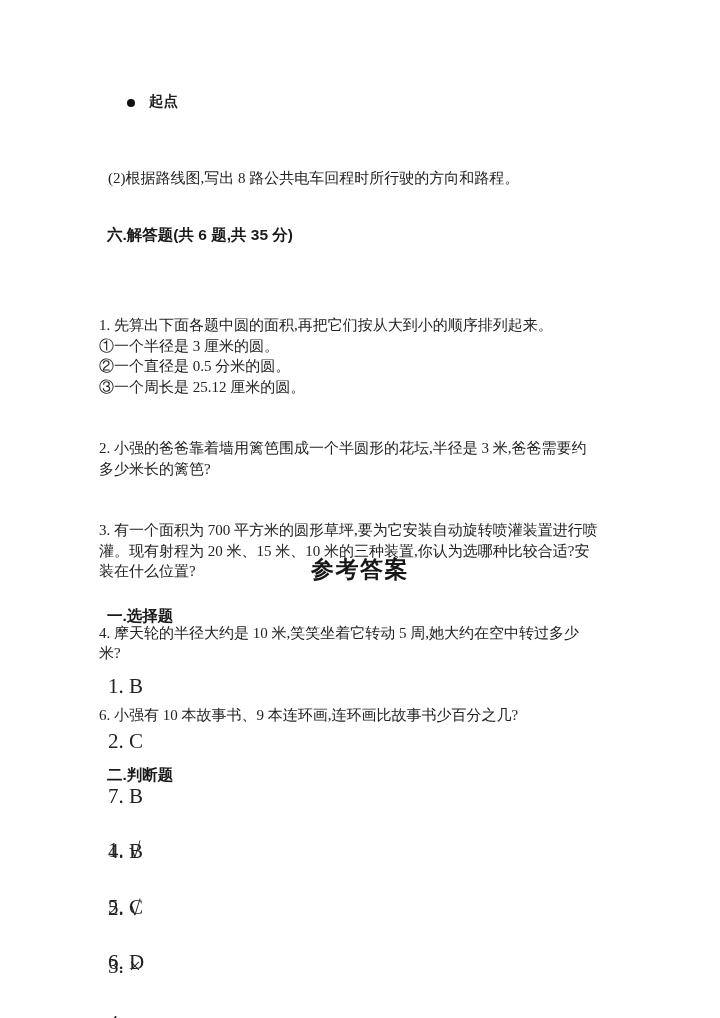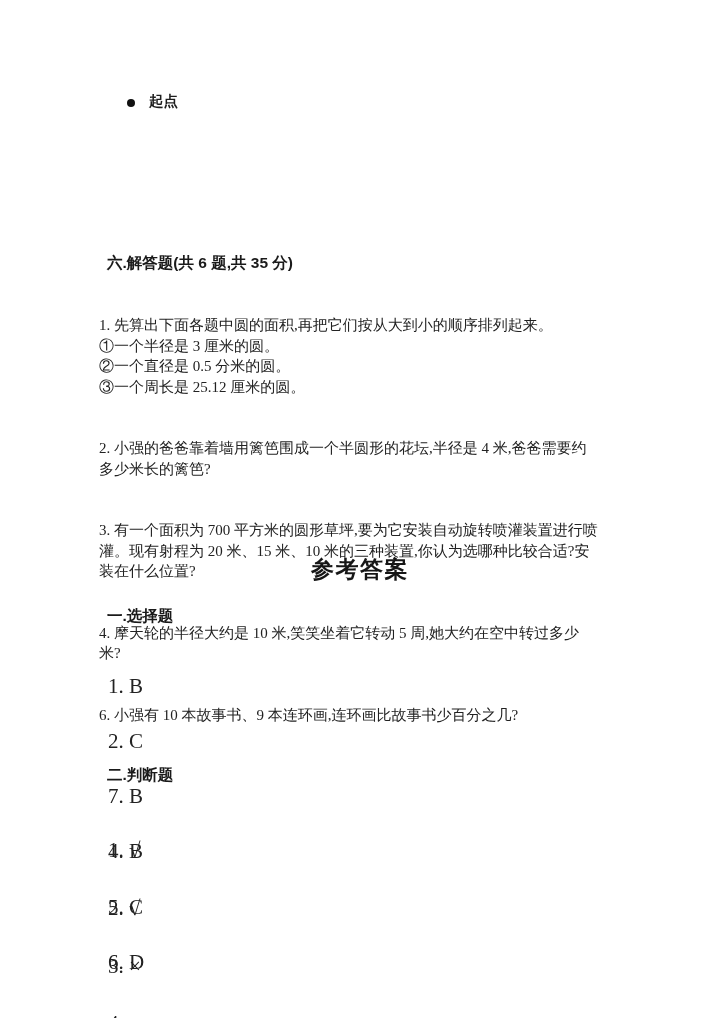--- a/index.html
+++ b/index.html
@@ -45,21 +45,21 @@
   .section-heading {
     position: absolute;
     left: 107px;
     font-family: "Liberation Sans", "DejaVu Sans", sans-serif;
     font-weight: 700;
     font-size: 15.5px;
     line-height: 18px;
     color: #1a1a1a;
     white-space: pre;
   }
-  #sec6-heading { top: 254px; text-align: right; }
+  #sec6-heading { top: 226px; text-align: right; }
   .question-body {
     position: absolute;
     top: 274px;
     left: 99px;
     font-size: 15px;
     line-height: 20.5px;
     white-space: pre;
   }
   .question-body .question { white-space: pre; }
   .answers-title {
@@ -89,29 +89,30 @@
 </head>
 <body>
 
 <div class="page">
 
   <div class="bullet-row">
     <span class="bullet-dot"></span>
     <span class="bullet-label">起点</span>
   </div>
 
+  <div class="sub-question">(2)根据路线图,写出 8 路公共电车回程时所行驶的方向和路程。</div>
 
   <div id="sec6-heading" class="section-heading">六.解答题(共 6 题,共 35 分)</div>
 
   <div class="question-body">
     <div class="question">1. 先算出下面各题中圆的面积,再把它们按从大到小的顺序排列起来。
 ①一个半径是 3 厘米的圆。
 ②一个直径是 0.5 分米的圆。
 ③一个周长是 25.12 厘米的圆。</div>
-    <div class="question">2. 小强的爸爸靠着墙用篱笆围成一个半圆形的花坛,半径是 4 米,爸爸需要约
+    <div class="question">2. 小强的爸爸靠着墙用篱笆围成一个半圆形的花坛,半径是 3 米,爸爸需要约
 多少米长的篱笆?</div>
     <div class="question">3. 有一个面积为 700 平方米的圆形草坪,要为它安装自动旋转喷灌装置进行喷
 灌。现有射程为 20 米、15 米、10 米的三种装置,你认为选哪种比较合适?安
 装在什么位置?</div>
     <div class="question">4. 摩天轮的半径大约是 10 米,笑笑坐着它转动 5 周,她大约在空中转过多少
 米?</div>
     <div class="question">6. 小强有 10 本故事书、9 本连环画,连环画比故事书少百分之几?</div>
   </div>
 
   <div class="answers-title">参考答案</div>

